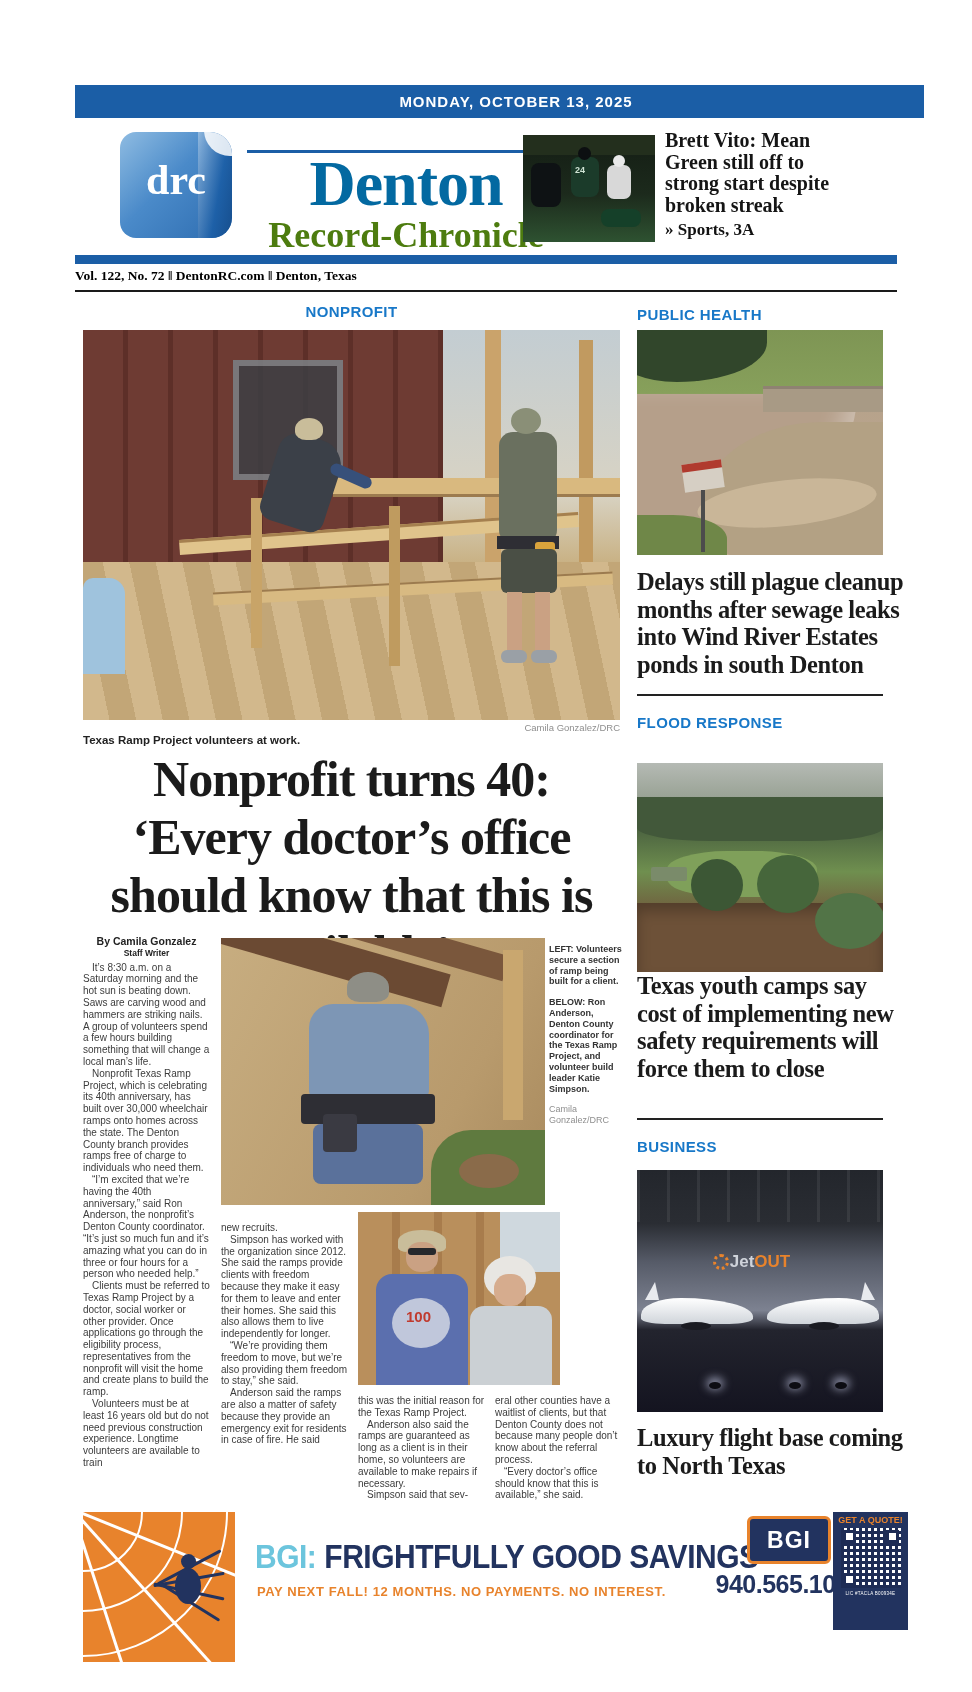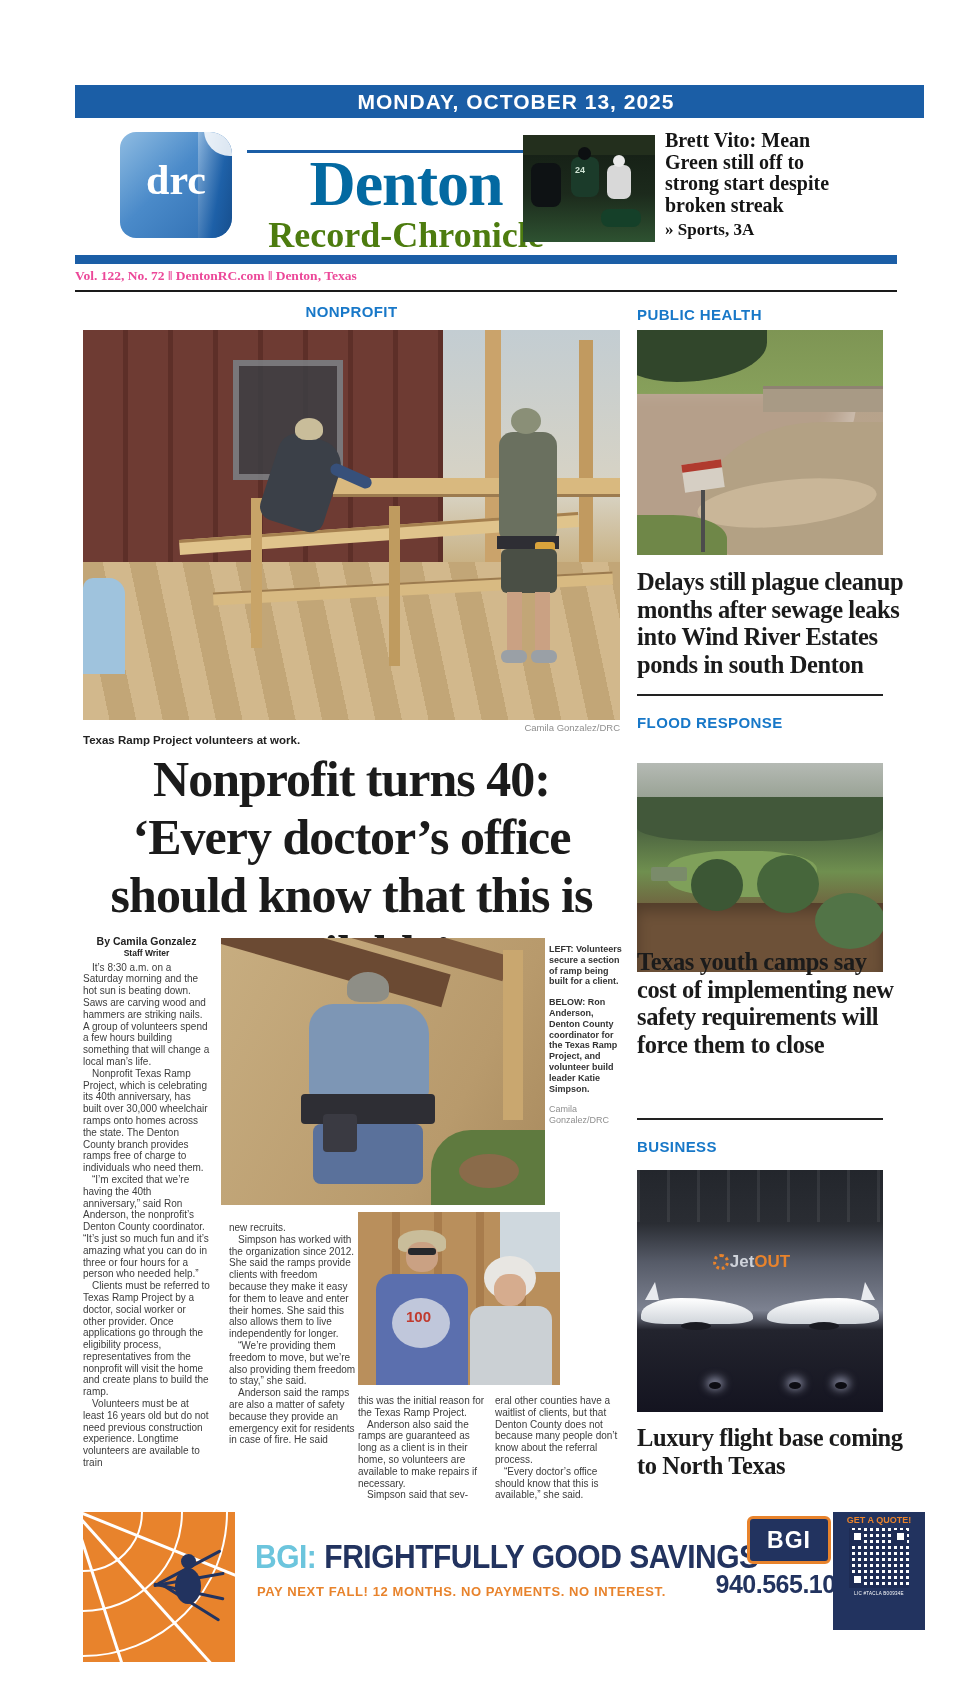--- a/index.html
+++ b/index.html
@@ -4,21 +4,21 @@
 <style>
   * { margin:0; padding:0; box-sizing:border-box; }
   html,body { background:#ffffff; }
   body { width:972px; font-family:"Liberation Sans", sans-serif; }
   .page { position:relative; width:972px; height:1692px; background:#fff; overflow:hidden; }
   i { display:block; position:absolute; font-style:normal; }
 
   
   .topbar { position:absolute; left:75px; top:85px; width:849px; height:33px;
     background:#1b5ea6; color:#fff; display:flex; align-items:center; justify-content:center;
-    font-weight:700; font-size:21px; letter-spacing:1px;padding-left:33px; }
+    font-weight:700; font-size:15px; letter-spacing:1px;padding-left:33px; }
 
   
   .masthead { position:absolute; left:75px; top:118px; width:822px; height:137px; }
   .logo { position:absolute; left:45px; top:14px; width:112px; height:106px;
     background:linear-gradient(135deg,#8fbce2 0%,#4a8ac9 45%,#2d6cb0 100%);
     border-radius:16px 22px 20px 16px; overflow:hidden; }
   .logo-fold { right:0; top:0; width:34px; height:100%;
     background:linear-gradient(100deg,rgba(255,255,255,.35) 0%,rgba(27,94,166,.9) 60%,#174f8e 100%);
     border-radius:0 22px 20px 0; }
   .logo-corner { right:-2px; top:-2px; width:30px; height:26px; background:#fff;
@@ -42,21 +42,21 @@
   .tp-p4 { left:78px; top:74px; width:40px; height:18px; background:#154029; border-radius:8px; }
   .tp-num { position:absolute; left:52px; top:30px; color:#cfe3d4; font-size:9px; font-weight:700; }
   .teaser-text { position:absolute; left:590px; top:12px; width:180px; cursor:pointer; }
   .teaser-head { font-family:"Liberation Serif",serif; font-weight:700; font-size:20px;
     line-height:1.08; color:#151515; }
   .teaser-link { margin-top:4px; font-family:"Liberation Serif",serif; font-weight:700;
     font-size:17px; color:#111; }
 
   .bluebar { position:absolute; left:75px; top:255px; width:822px; height:9px; background:#1b5ea6; }
   .folio { position:absolute; left:75px; top:268px; width:822px;
-    font-family:"Liberation Serif",serif; font-weight:700; font-size:13.5px; color:#ec4899; }
+    font-family:"Liberation Serif",serif; font-weight:700; font-size:13.5px; color:#000000; }
   .folio-rule { left:75px; top:290px; width:822px; height:2px; background:#1a1a1a; }
 
   
   .kicker { position:absolute; left:83px; top:303px; width:537px; text-align:center;
     font-weight:700; font-size:15px; letter-spacing:.4px; color:#1878c8; }
   .ph-lead { position:absolute; left:83px; top:330px; width:537px; height:390px;
     background:linear-gradient(100deg,#cdb286,#bfa276); overflow:hidden; }
   .lp-wall { left:0; top:0; width:360px; height:232px;
     background:repeating-linear-gradient(90deg,#6e3b33 0 40px,#5d2f28 40px 45px); }
   .lp-win { left:150px; top:30px; width:110px; height:120px; background:#3d3f44;
@@ -97,21 +97,21 @@
     font-size:11.5px; font-weight:700; color:#222; }
 
   .headline { position:absolute; left:83px; top:750px; width:537px; text-align:center;
     font-family:"Liberation Serif",serif; font-weight:700; font-size:50px; line-height:1.16;
     color:#1b1b1b; letter-spacing:-1px; cursor:pointer; }
 
   
   .article { position:absolute; left:83px; top:930px; width:539px; height:588px; overflow:hidden; }
   .colA { position:absolute; width:127px; font-size:10px; line-height:11.8px; color:#3c3c3c; }
   .col1 { left:0; top:6px; }
-  .col2 { left:138px; top:292px;margin-left:8px; }
+  .col2 { left:138px; top:292px; }
   .col3 { left:275px; top:465px; }
   .col4 { left:412px; top:465px; }
   .byline { text-align:center; font-weight:700; font-size:10.5px; color:#222; }
   .byrole { text-align:center; font-weight:600; font-size:8.5px; color:#222; margin-bottom:2px; }
   .colA p { text-indent:9px; }
   .colA p.cont { text-indent:0; }
 
   .ph-mid1 { position:absolute; left:138px; top:8px; width:324px; height:267px;
     background:linear-gradient(118deg,#c7ad80 0%,#b89a6c 70%,#a88a5e 100%); overflow:hidden; }
   .m1-beam1 { left:-30px; top:0; width:260px; height:34px; background:#6b4a33; transform:rotate(16deg); }
@@ -218,21 +218,21 @@
   .ad-line1 { position:absolute; left:180px; top:28px; width:460px; white-space:nowrap;
     font-weight:800; font-size:30px; letter-spacing:-.5px; color:#22335f; transform:scaleY(1.12); }
   .ad-brand { color:#6cc5dd; margin-right:8px; }
   .ad-line2 { position:absolute; left:182px; top:72px; width:460px;
     font-weight:700; font-size:13px; letter-spacing:.6px; color:#e8832c; }
   .ad-badge { position:absolute; left:672px; top:4px; width:84px; height:48px; background:#22335f;
     border:3px solid #e8832c; border-radius:6px; display:flex; align-items:center; justify-content:center;
     color:#fff; font-weight:800; font-size:23px; letter-spacing:1px; }
   .ad-phone { position:absolute; left:614px; top:58px; width:200px; text-align:center;
     font-weight:800; font-size:25px; color:#22335f; letter-spacing:-.5px; }
-  .ad-qr { position:absolute; left:758px; top:0; width:92px; height:118px; background:#22335f;
+  .ad-qr { position:absolute; left:758px; top:0; width:75px; height:118px; background:#22335f;
     padding:3px; text-align:center; }
   .qr-label { font-weight:800; font-size:9px; color:#e8832c; }
   .qr-img { position:relative; width:60px; height:60px; margin:3px auto 3px; background:#fff;
     background-image:repeating-linear-gradient(0deg,#1e2c55 0 3px,transparent 3px 6px),
                      repeating-linear-gradient(90deg,#1e2c55 0 3px,#ffffff 3px 6px); }
   .qr-eye { width:13px; height:13px; border:3px solid #1e2c55; background:#fff; }
   .qe1 { left:2px; top:2px; } .qe2 { right:2px; top:2px; } .qe3 { left:2px; bottom:2px; }
   .qr-cap { font-size:4.5px; color:#fff; letter-spacing:.3px; }
 </style>
 </head>
@@ -387,21 +387,21 @@
   <div class="rail-kicker" style="top:714px">FLOOD RESPONSE</div>
   <div class="ph-r2">
     <i class="r2-trees1"></i>
     <i class="r2-field"></i>
     <i class="r2-cabin"></i>
     <i class="r2-river"></i>
     <i class="r2-tree1"></i>
     <i class="r2-tree2"></i>
     <i class="r2-tree3"></i>
   </div>
-  <h2 class="rail-head" style="top:948px">Texas youth camps say cost of implementing new safety requirements will force them to close</h2>
+  <h2 class="rail-head" style="top:972px">Texas youth camps say cost of implementing new safety requirements will force them to close</h2>
 
   <i class="rail-div" style="top:1118px"></i>
   <div class="rail-kicker" style="top:1138px">BUSINESS</div>
   <div class="ph-r3">
     <i class="r3-truss"></i>
     <i class="r3-ring"></i>
     <div class="r3-logo"><span>Jet</span><b>OUT</b></div>
     <div class="jet jet-l">
       <i class="jet-tail"></i>
       <i class="jet-wheel"></i>

